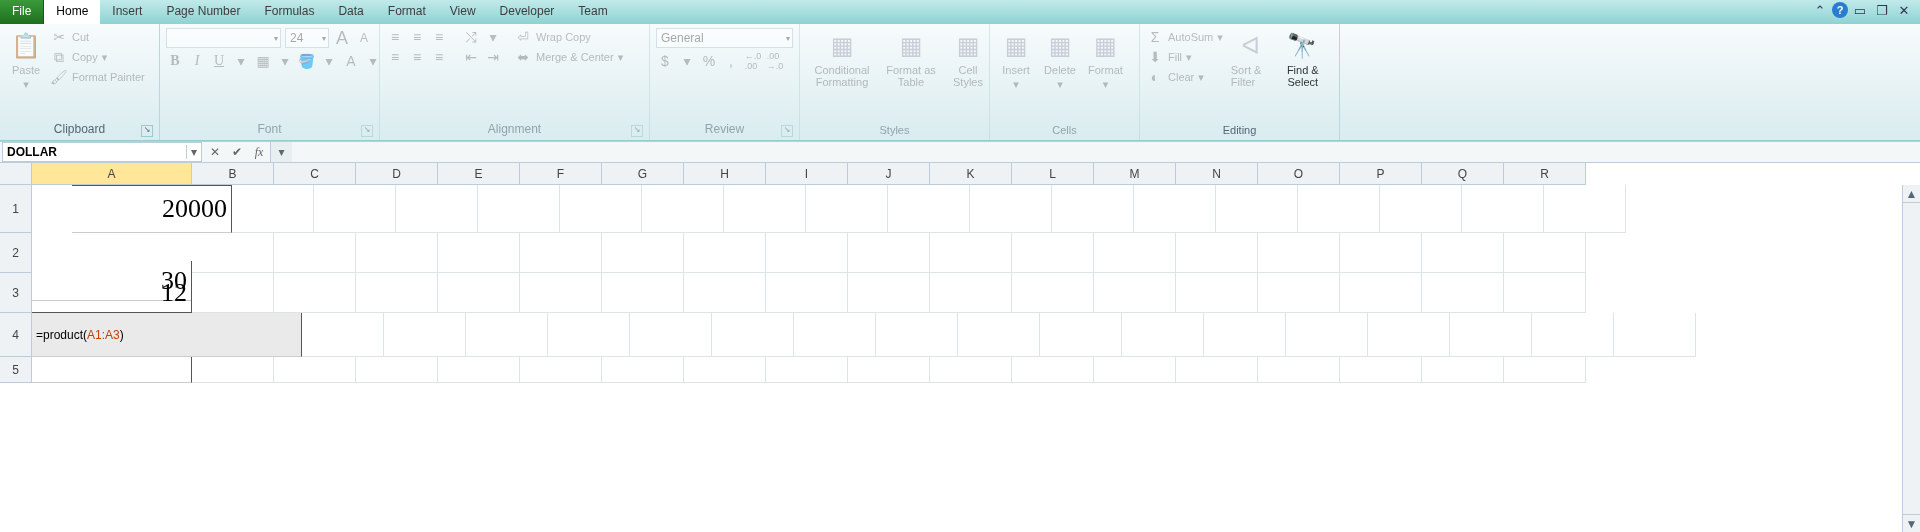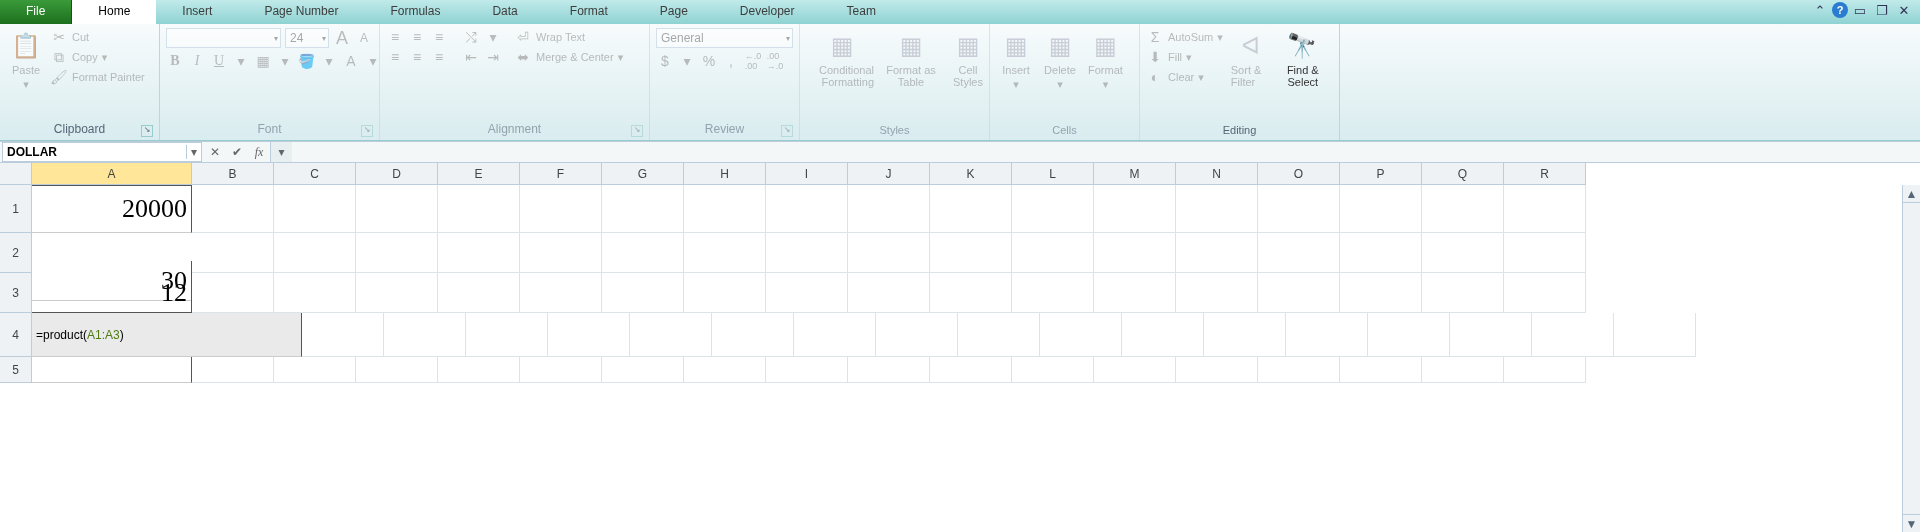--- a/index.html
+++ b/index.html
@@ -1,20 +1,20 @@
 <!DOCTYPE html>
 <html><head>
 <meta charset="utf-8">
 <style>
 *{box-sizing:border-box;margin:0;padding:0;font-family:"Segoe UI",Tahoma,sans-serif;font-size:12px;-webkit-user-select:none;user-select:none}
 html,body{width:1920px;height:532px;background:#fff;overflow:hidden}
 
 
 .tabs{height:24px;display:flex;align-items:stretch;background:linear-gradient(#c1eaea,#8fd2d2);position:relative}
-.tab{padding:4px 26px;color:#3d3d3d;cursor:pointer}
+.tab{padding:4px 12px;color:#3d3d3d;cursor:pointer}
 .tab.file{background:#2d8b2d;background:linear-gradient(#3a9a3a,#1d701d);color:#fff;border-right:1px solid #0f5a0f}
 .tab.active{background:#fff;color:#000}
 .winbtns{position:absolute;right:6px;top:2px;display:flex;align-items:center;gap:2px}
 .winbtns span{display:inline-flex;align-items:center;justify-content:center;width:20px;height:16px;color:#335;font-size:13px}
 .winbtns .help{background:#2a7cd0;color:#fff;border-radius:50%;width:16px;height:16px;font-weight:bold;font-size:11px}
 
 
 .ribbon{height:117px;background:linear-gradient(#f7fbfc,#d9ecef);border-bottom:1px solid #9cc;display:flex}
 .group{border-right:1px solid #bcd7da;padding:4px 6px 2px;display:flex;flex-direction:column;justify-content:space-between}
 .group .body{flex:1;display:flex;align-items:flex-start;gap:4px}
@@ -44,38 +44,38 @@
 .colhdrs{display:flex;height:22px}
 .colhdr{height:22px;border-right:1px solid #bcd;border-bottom:1px solid #bcd;background:#eef2f4;text-align:center;line-height:22px;color:#444}
 .colhdr.colA{width:160px;background:#ffe699}
 .colhdr.std{width:82px}
 .rowhdr{width:32px;border-right:1px solid #bcd;border-bottom:1px solid #bcd;background:#eef2f4;text-align:center;color:#444}
 .datarow{display:flex}
 .cell{border-right:1px solid #dbe5e8;border-bottom:1px solid #dbe5e8;overflow:visible;display:flex;align-items:center;padding:0 4px}
 .cell.A{width:160px;justify-content:flex-end;font-size:26px;font-family:"Times New Roman",serif;border-right:1px solid #555;border-bottom:1px solid #ccc}
 .cell.std{width:82px}
 .selcell{background:#eaeaea}
-.formula-ref{color:#4d7c0f}
+.formula-ref{color:#c2410c}
 
 .vscroll{position:absolute;right:0;top:22px;bottom:0;width:18px;background:#eef2f4;border-left:1px solid #bcd}
 .vscroll .up,.vscroll .dn{height:18px;text-align:center;line-height:18px;color:#567;border-bottom:1px solid #bcd}
 .vscroll .dn{position:absolute;bottom:0;width:100%;border-top:1px solid #bcd;border-bottom:none}
 </style>
 </head>
 <body>
 
 <div class="tabs">
   <div class="tab file">File</div>
   <div class="tab active">Home</div>
   <div class="tab">Insert</div>
   <div class="tab">Page Number</div>
   <div class="tab">Formulas</div>
   <div class="tab">Data</div>
   <div class="tab">Format</div>
-  <div class="tab">Page</div>
+  <div class="tab">View</div>
   <div class="tab">Developer</div>
   <div class="tab">Team</div>
   <div class="winbtns">
     <span>⌃</span>
     <span class="help">?</span>
     <span>▭</span>
     <span>❐</span>
     <span>✕</span>
   </div>
 </div>
@@ -154,21 +154,21 @@
           <span class="mini">≡</span>
           <span class="mini">≡</span>
           <span style="width:6px"></span>
           <span class="mini">⇤</span>
           <span class="mini">⇥</span>
         </div>
       </div>
       <div class="stack" style="margin-left:8px">
         <div class="row">
             <span class="mini">⏎</span>
-            <span class="lbl">Wrap Text</span>
+            <span class="lbl">Wrap Copy</span>
           </div>
         <div class="row">
             <span class="mini">⬌</span>
             <span class="lbl">Merge &amp; Center</span>
             <span class="lbl">▾</span>
           </div>
       </div>
     </div>
     <div class="title"><span>Alignment</span><span class="launch">↘</span></div>
   </div>
@@ -188,21 +188,21 @@
         <span class="mini" style="font-size:9px">.00<br>→.0</span>
       </div>
     </div>
     <div class="title"><span>Review</span><span class="launch">↘</span></div>
   </div>
 
   <div class="group disabled" style="width:190px">
     <div class="body">
       <div class="btn">
           <span class="ico">▦</span>
-          <span class="lbl" style="width:64px;white-space:normal;text-align:right">Conditional Formatting</span>
+          <span class="lbl" style="width:64px;white-space:normal;text-align:center">Conditional Formatting</span>
         </div>
       <div class="btn">
           <span class="ico">▦</span>
           <span class="lbl" style="width:50px;white-space:normal;text-align:center">Format as Table</span>
         </div>
       <div class="btn">
           <span class="ico">▦</span>
           <span class="lbl" style="width:40px;white-space:normal;text-align:center">Cell Styles</span>
         </div>
     </div>
@@ -302,21 +302,21 @@
         <div class="colhdr std">K</div>
         <div class="colhdr std">L</div>
         <div class="colhdr std">M</div>
         <div class="colhdr std">N</div>
         <div class="colhdr std">O</div>
         <div class="colhdr std">P</div>
         <div class="colhdr std">Q</div>
         <div class="colhdr std">R</div>
       </div>
     <div id="cellarea">
-        <div class="datarow" style="height: 48px;">
+        <div class="datarow" style="height: 48px; padding-left: 40px;">
           <div class="cell A" style="height: 48px; border-top: 1px solid rgb(85, 85, 85);">20000</div>
           <div class="cell std" style="height: 48px;"></div>
           <div class="cell std" style="height: 48px;"></div>
           <div class="cell std" style="height: 48px;"></div>
           <div class="cell std" style="height: 48px;"></div>
           <div class="cell std" style="height: 48px;"></div>
           <div class="cell std" style="height: 48px;"></div>
           <div class="cell std" style="height: 48px;"></div>
           <div class="cell std" style="height: 48px;"></div>
           <div class="cell std" style="height: 48px;"></div>

